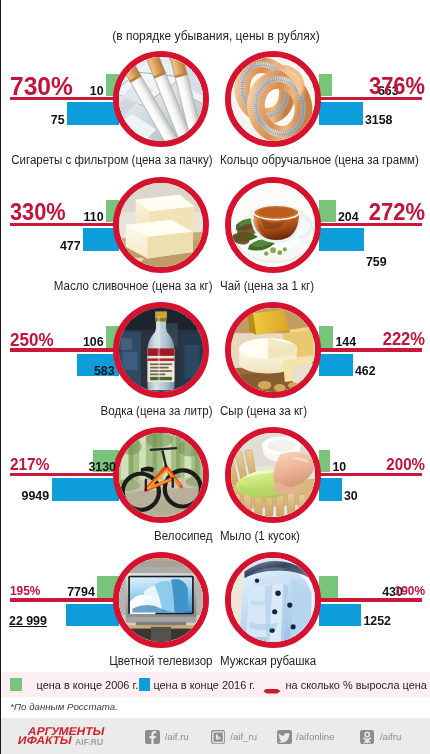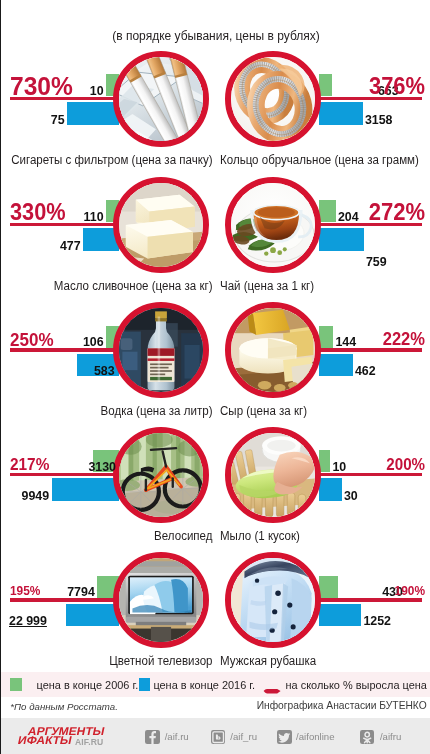--- a/index.html
+++ b/index.html
@@ -569,21 +569,20 @@
     <div class="lg-sw" style="left:137.5px;background:#0d9ddb;"></div>
     <div class="lg-tx" style="left:152.4px;">цена в конце 2016 г.</div>
     <div class="lg-arrow">
       <svg viewBox="0 0 18 8" width="18" height="8" aria-hidden="true">
           <path d="M0.6 4.1 q1.6 -2.2 3.4 -2.2 H14.2 L17.6 4.1 L14.2 6.4 H4 Q2.2 6.4 0.6 4.1 Z" fill="#cc1838"></path>
         </svg>
     </div>
     <div class="lg-tx" style="left:284.5px;">на сколько % выросла цена</div>
   </div>
   <div class="foot-l">*По данным Росстата.</div>
-  <div class="foot-r">Инфографика Анастасии БУТЕНКО</div>
   <div class="fbar">
     <div class="logo">
       <span class="lg1">АРГУМЕНТЫ</span>
       <span class="lg2">ИФАКТЫ</span>
       <span class="lg3">AIF.RU</span>
     </div>
     <div id="socials">
         <div class="soc" style="left: 0px;">
           <div class="soc-ic" style="left: 144.2px;">
             <svg viewBox="0 0 14.4 14.4">

